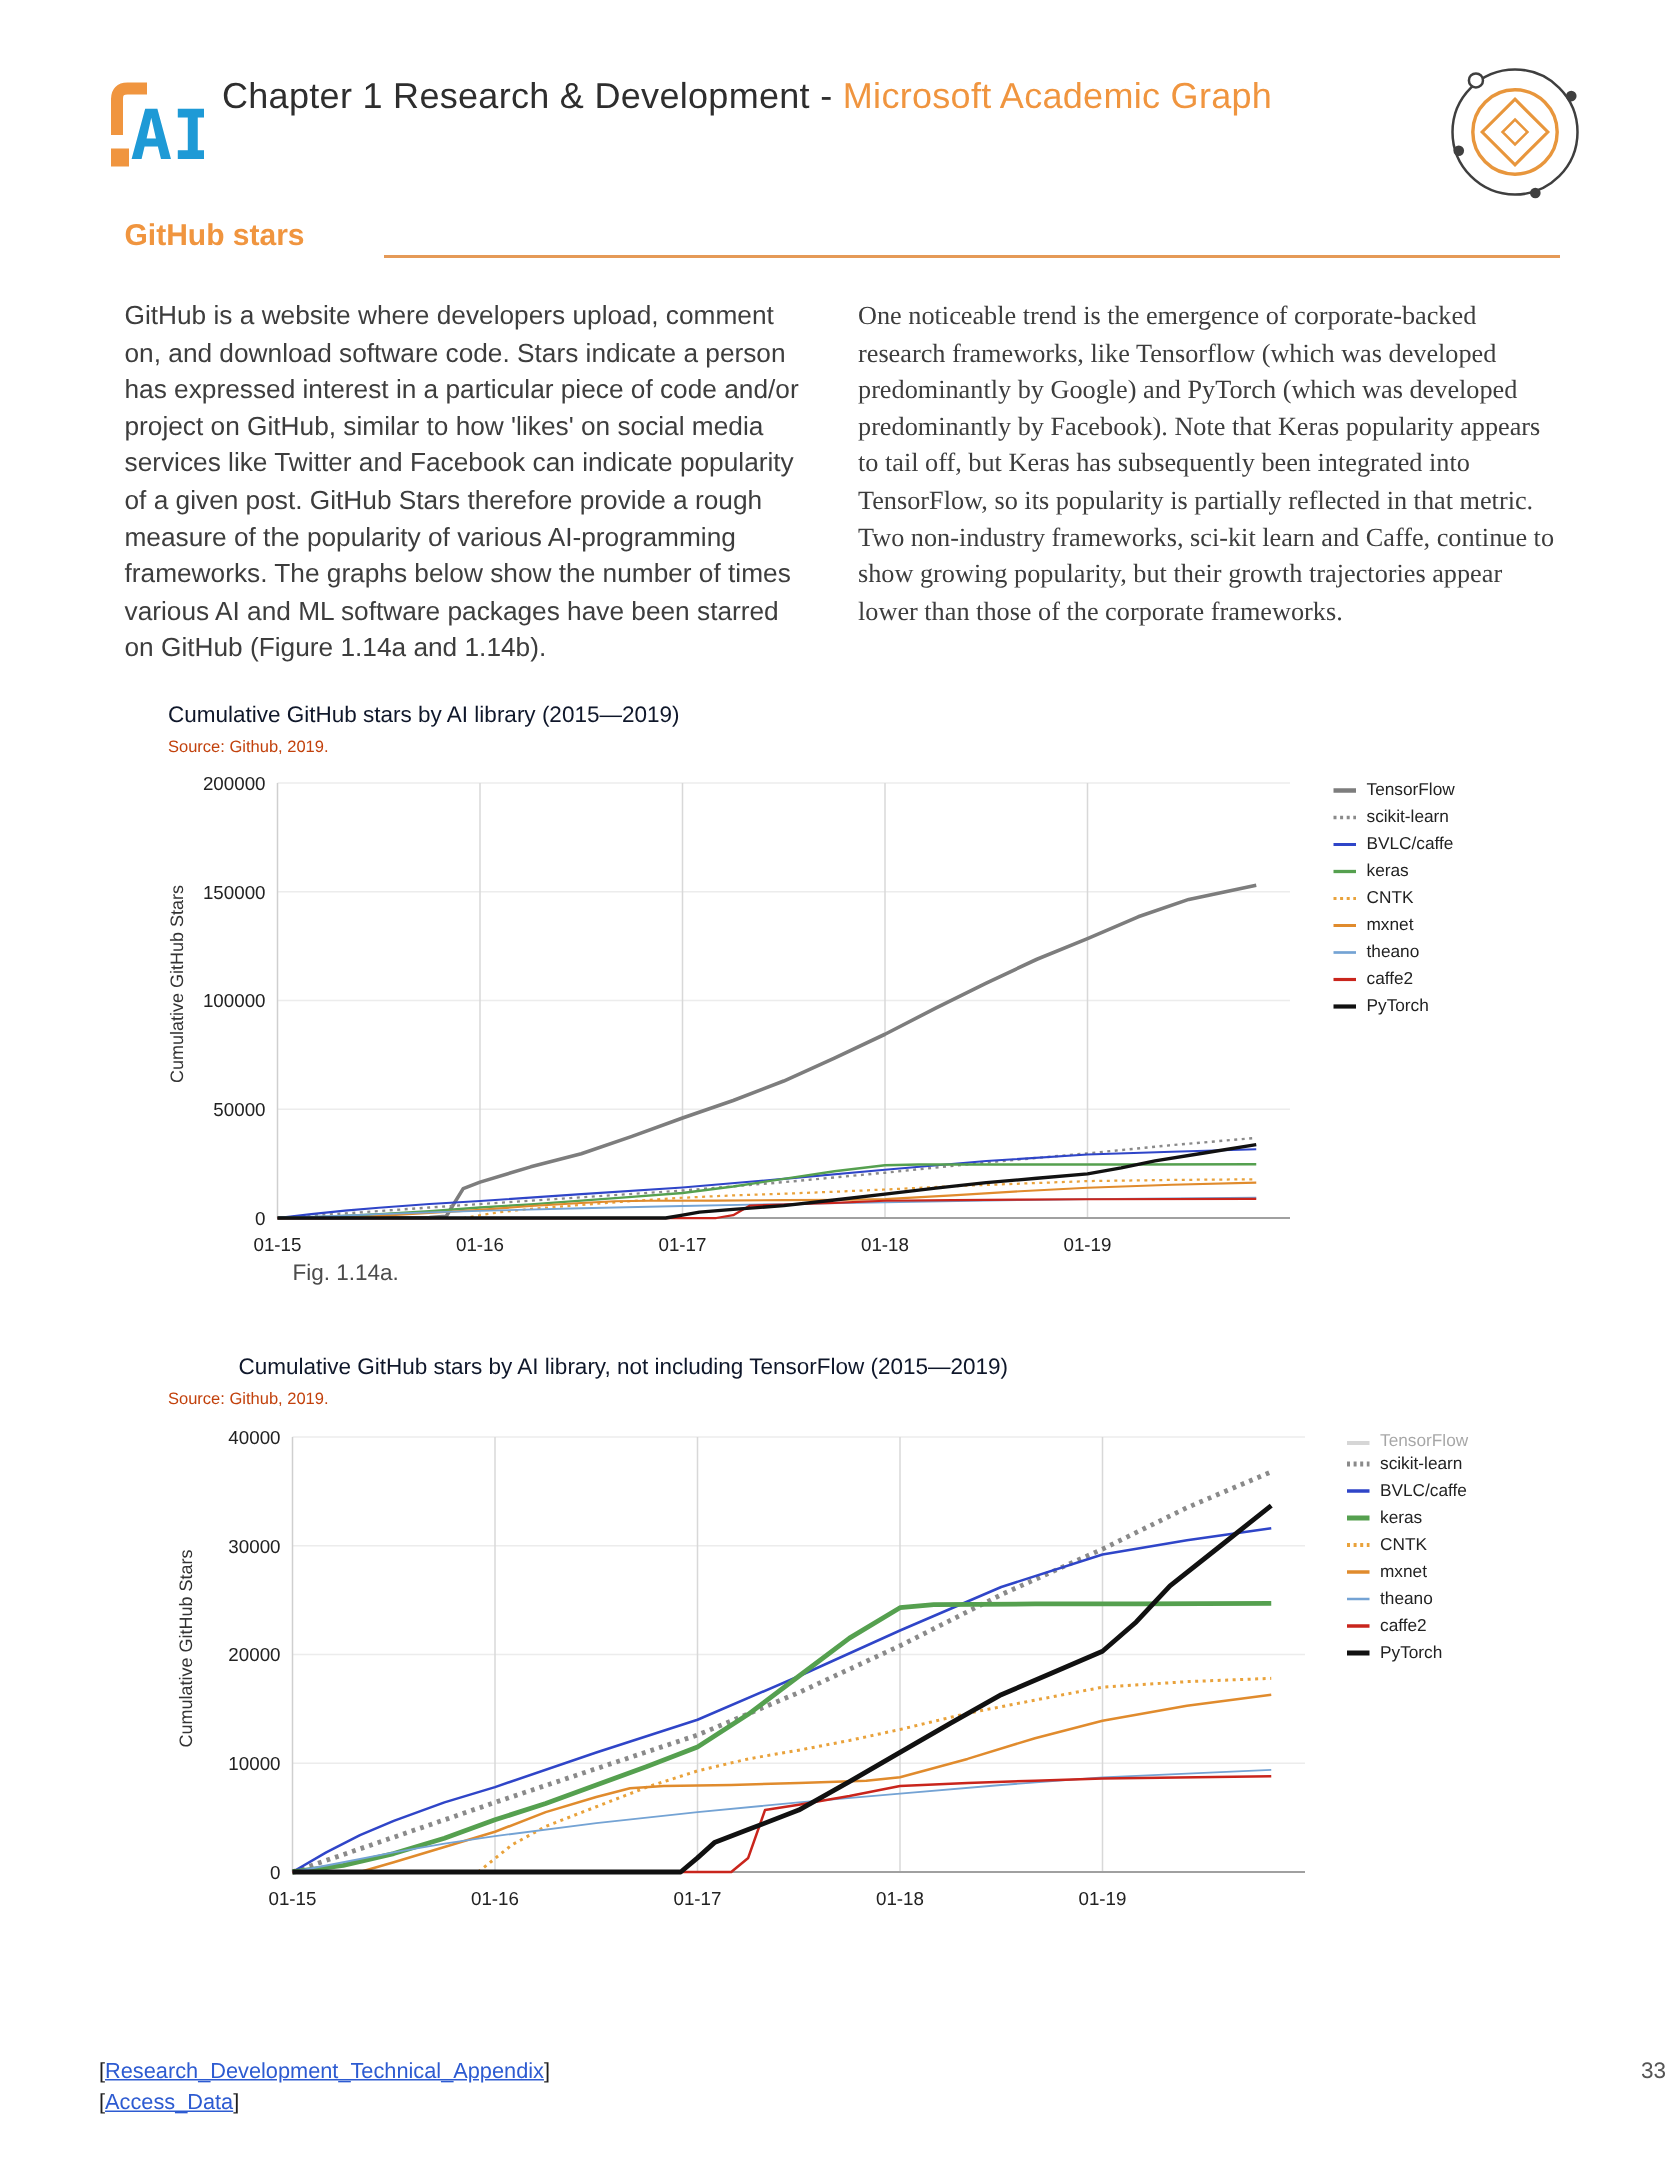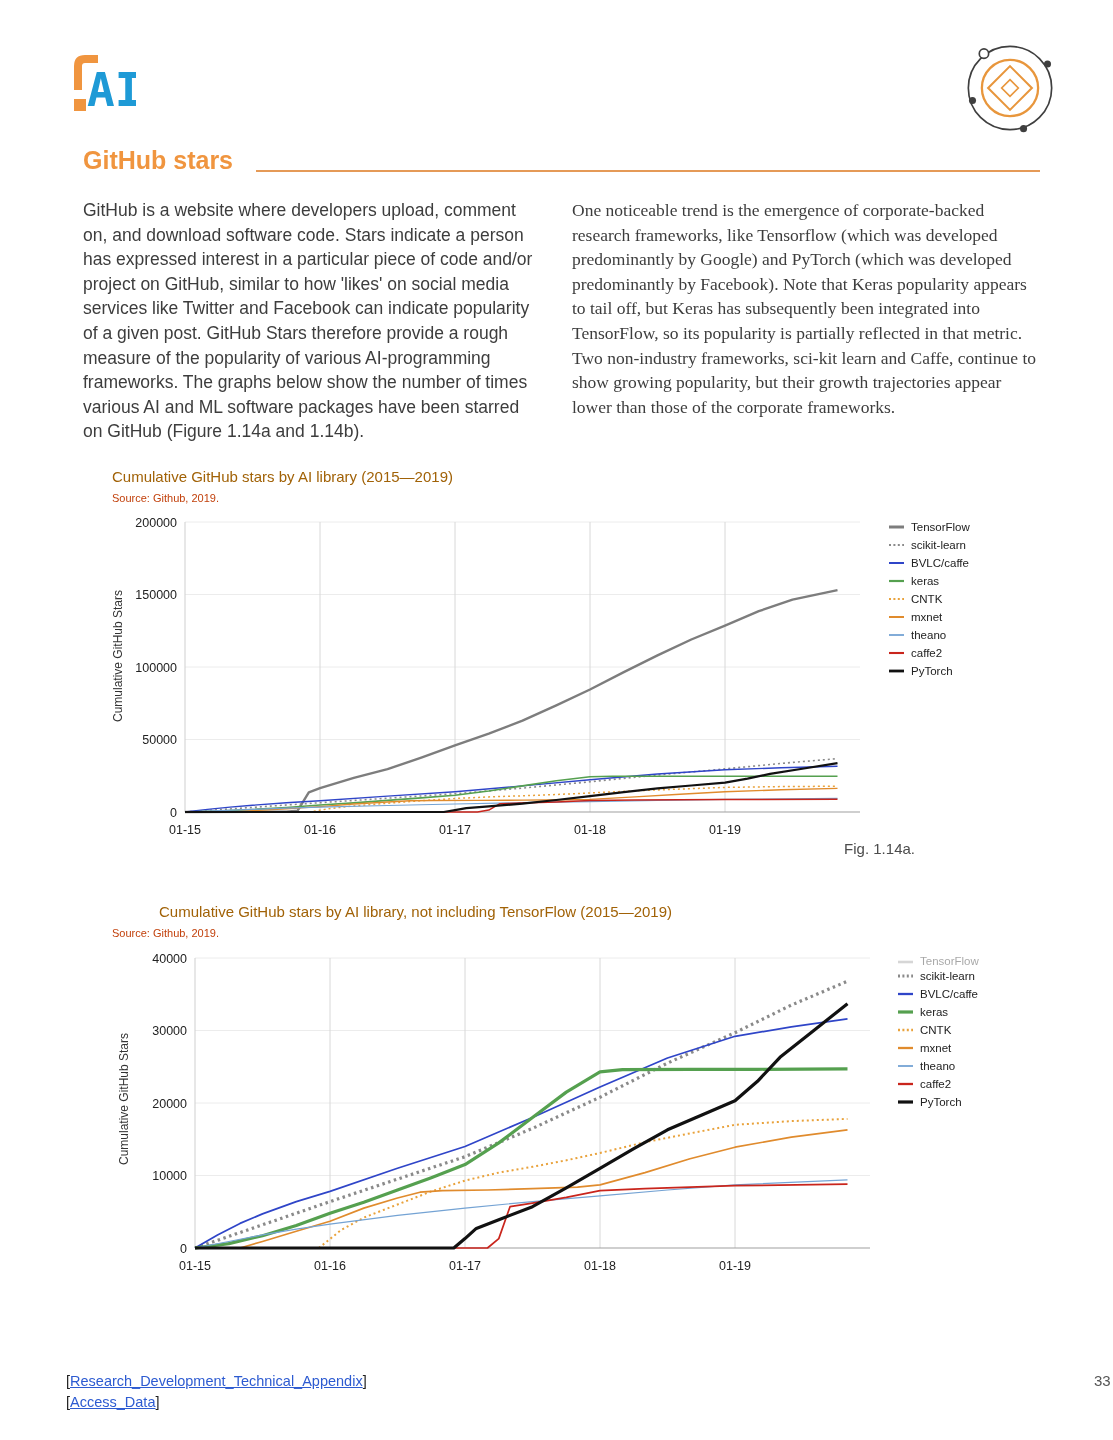--- a/index.html
+++ b/index.html
@@ -9,31 +9,31 @@
     font-family:"Liberation Sans", sans-serif; overflow:hidden; margin:0 auto;
   }
   
   .logo { position:absolute; left:68px; top:50px; width:68px; height:68px; }
   .header-text { position:absolute; left:148px; top:48px; }
   .h-title { font-size:24px; line-height:33px; color:#2e2e2e; font-weight:500; letter-spacing:.2px; }
   .h-sub   { font-size:24px; line-height:33px; color:#2e2e2e; font-weight:500; letter-spacing:.2px; }
   .h-sub .orange { color:var(--accent-orange,#f09b52); }
   .emblem { position:absolute; left:960px; top:38px; width:100px; height:100px; }
   
-  .section-title { position:absolute; left:83px; top:146px; font-size:25px; font-weight:700; color:var(--accent-orange,#ef8f3c); }
+  .section-title { position:absolute; left:83px; top:146px; font-size:20px; font-weight:700; color:var(--accent-orange,#ef8f3c); }
   .rule { position:absolute; left:256px; top:170px; width:784px; border-top:2px solid var(--rule-orange,#e59a57); }
   .col { position:absolute; top:198px; font-size:17.5px; line-height:24.6px; color:#3d3d3d; }
   .col.left  { left:83px;  width:450px; }
   .col.right { left:572px; width:470px;font-family:Liberation Serif, serif; }
   
-  .fig-title  { position:absolute; font-size:15px; color:#a16207; }
+  .fig-title  { position:absolute; font-size:15px; color:#0f172a; }
   .fig-source { position:absolute; font-size:11px; color:#c2410c; }
   .ylabel { position:absolute; width:300px; text-align:center; font-size:12px; color:#333;
             transform:rotate(-90deg); }
-  .caption { position:absolute; width:720px; text-align:right; font-size:15px; color:#4c4c4c; }
+  .caption { position:absolute; width:720px; text-align:left; font-size:15px; color:#4c4c4c; }
   .chart-svg { position:absolute; }
   .tick { font-family:"Liberation Sans",sans-serif; font-size:12.5px; fill:#222; }
   .legend { position:absolute; font-size:11.5px; color:#222; }
   .legend-item { display:flex; align-items:center; height:18px; white-space:nowrap; }
   .legend-item svg { margin-right:5px; flex:none; }
   .legend-item.clipped { height:11px; overflow:hidden; opacity:.4; align-items:flex-end; }
   
   .footer-links { position:absolute; left:66px; top:1371px; font-size:14.5px; color:#1f1f1f; line-height:21px; }
   .footer-links a { color:var(--link-blue,#2d5bd1); text-decoration:underline; cursor:pointer;text-align:center; }
   .page-number { position:absolute; left:1046px; top:1372px; font-size:15px; color:#555;margin-left:48px; }
@@ -45,20 +45,21 @@
 
   <div class="logo">
     <svg width="68" height="68" viewBox="0 0 68 68">
       <path d="M10 40 V16 Q10 9 17 9 H30" fill="none" stroke="#f0953f" stroke-width="8"></path>
       <rect x="6" y="49" width="12" height="12" fill="#f0953f"></rect>
       <text x="19" y="56" font-family="DejaVu Sans Mono, monospace" font-size="46" font-weight="bold" fill="#1e9ad6">AI</text>
     </svg>
   </div>
 
   <div class="header-text">
+    <div class="h-sub"><span>Chapter 1 Research &amp; Development - </span><span class="orange">Microsoft Academic Graph</span></div>
   </div>
 
   <div class="emblem">
     <svg width="100" height="100" viewBox="0 0 96 96">
       <circle cx="48" cy="48" r="40" fill="none" stroke="#3f3f3f" stroke-width="1.6"></circle>
       <circle cx="48" cy="48" r="27" fill="none" stroke="#e8963c" stroke-width="2.2"></circle>
       <path d="M48 27 L69 48 L48 69 L27 48 Z" fill="none" stroke="#e8963c" stroke-width="2"></path>
       <path d="M48 40 L56 48 L48 56 L40 48 Z" fill="none" stroke="#e8963c" stroke-width="1.6"></path>
       <circle cx="84" cy="25" r="3.4" fill="#3f3f3f"></circle>
       <circle cx="12" cy="60" r="3.4" fill="#3f3f3f"></circle>

